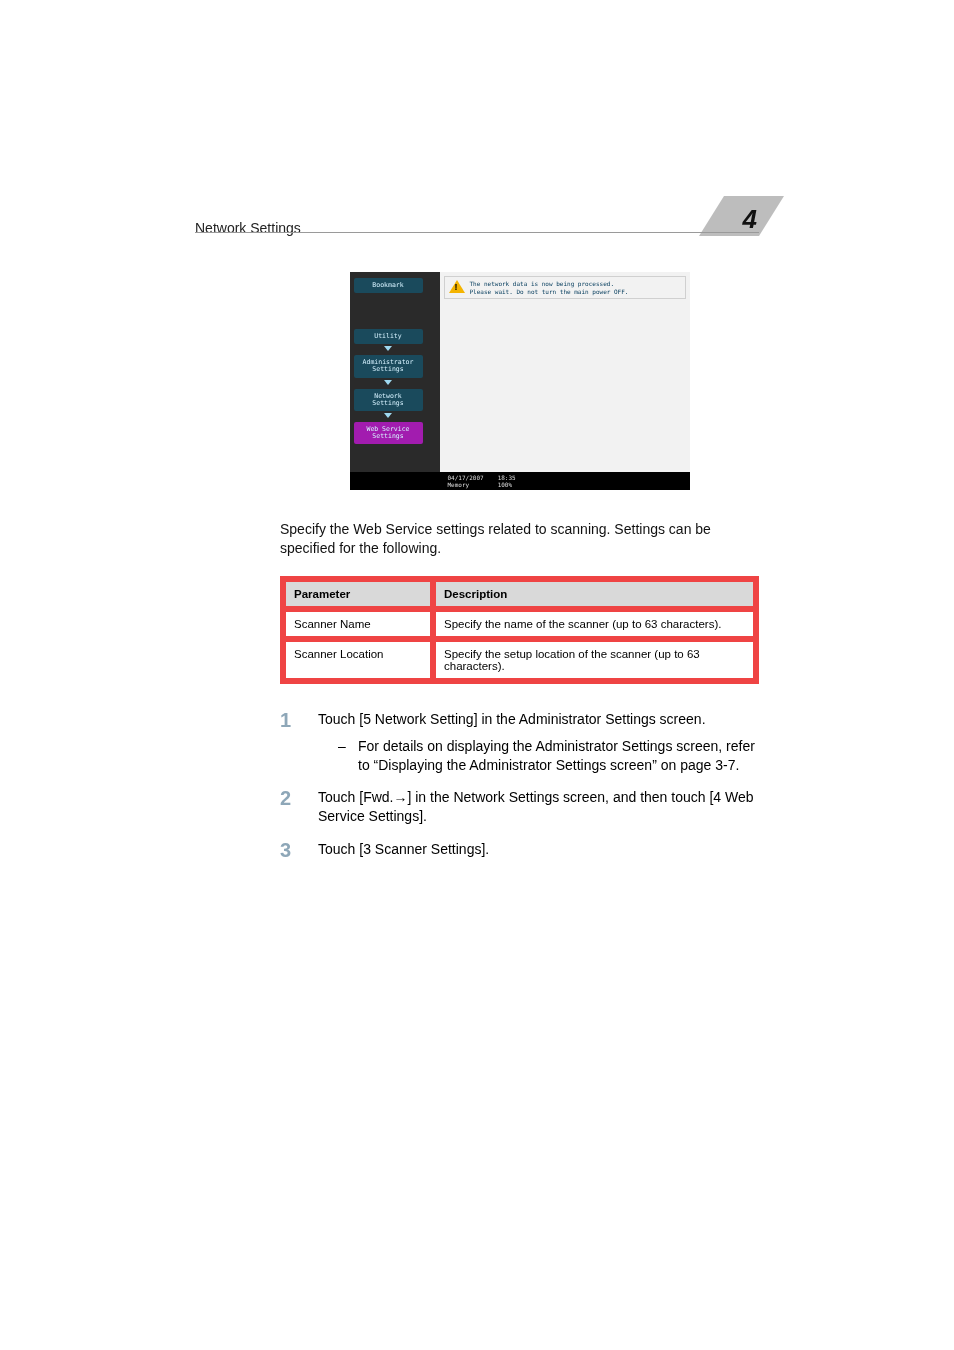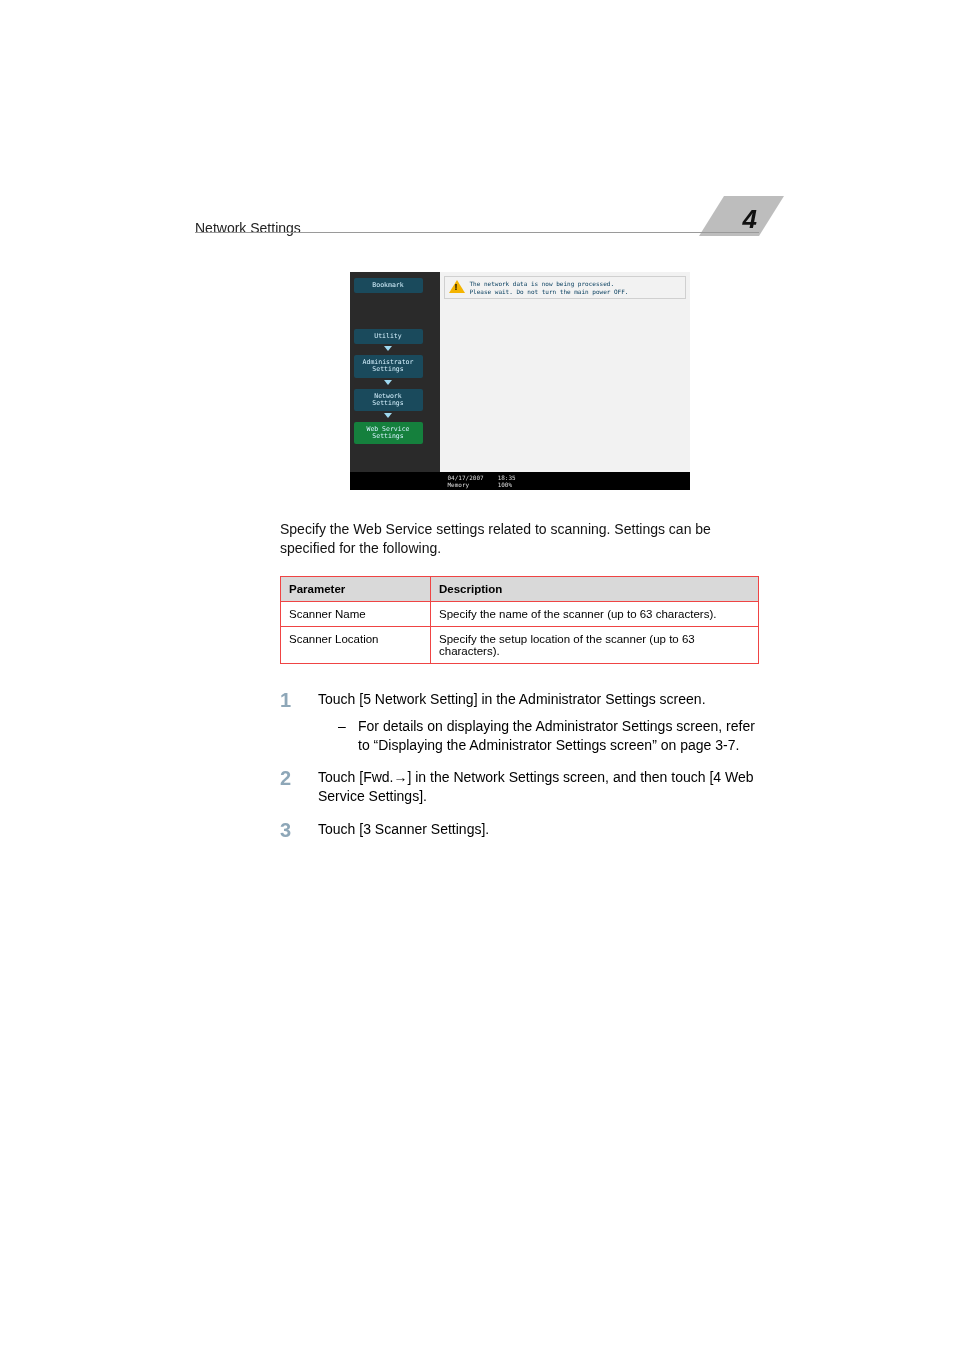--- a/index.html
+++ b/index.html
@@ -171,21 +171,21 @@
     margin: 20px 0 10px 0;
   }
 
   table.params {
     width: 100%;
     border-collapse: collapse;
     margin: 18px 0 26px 0;
     font-size: 11.5px;
   }
   table.params th, table.params td {
-    border: 1px solid #ef4444;
+    border: 6px solid #ef4444;
     padding: 6px 8px;
     text-align: left;
     vertical-align: top;
   }
   table.params th {
     background: #d9d9d9;
     font-weight: bold;
   }
   table.params col.c1 { width: 150px; }
 
@@ -257,21 +257,21 @@
             <div class="side-btn">Bookmark</div>
             <div class="side-spacer"></div>
             <div class="side-btn">Utility</div>
             <div class="arrow-down"></div>
             <div class="side-btn" style="white-space:pre-line">Administrator
 Settings</div>
             <div class="arrow-down"></div>
             <div class="side-btn" style="white-space:pre-line">Network
 Settings</div>
             <div class="arrow-down"></div>
-            <div class="side-btn" style="white-space:pre-line;background:#15803d">Web Service
+            <div class="side-btn" style="white-space:pre-line;background:#a21caf">Web Service
 Settings</div>
           </div>
           <div class="shot-main">
             <div class="alert-bar">
               <span class="alert-icon">
                 <span class="alert-tri"></span>
                 <span class="alert-mark">!</span>
               </span>
               <span class="alert-text">
                 <span>The network data is now being processed.</span><br>

